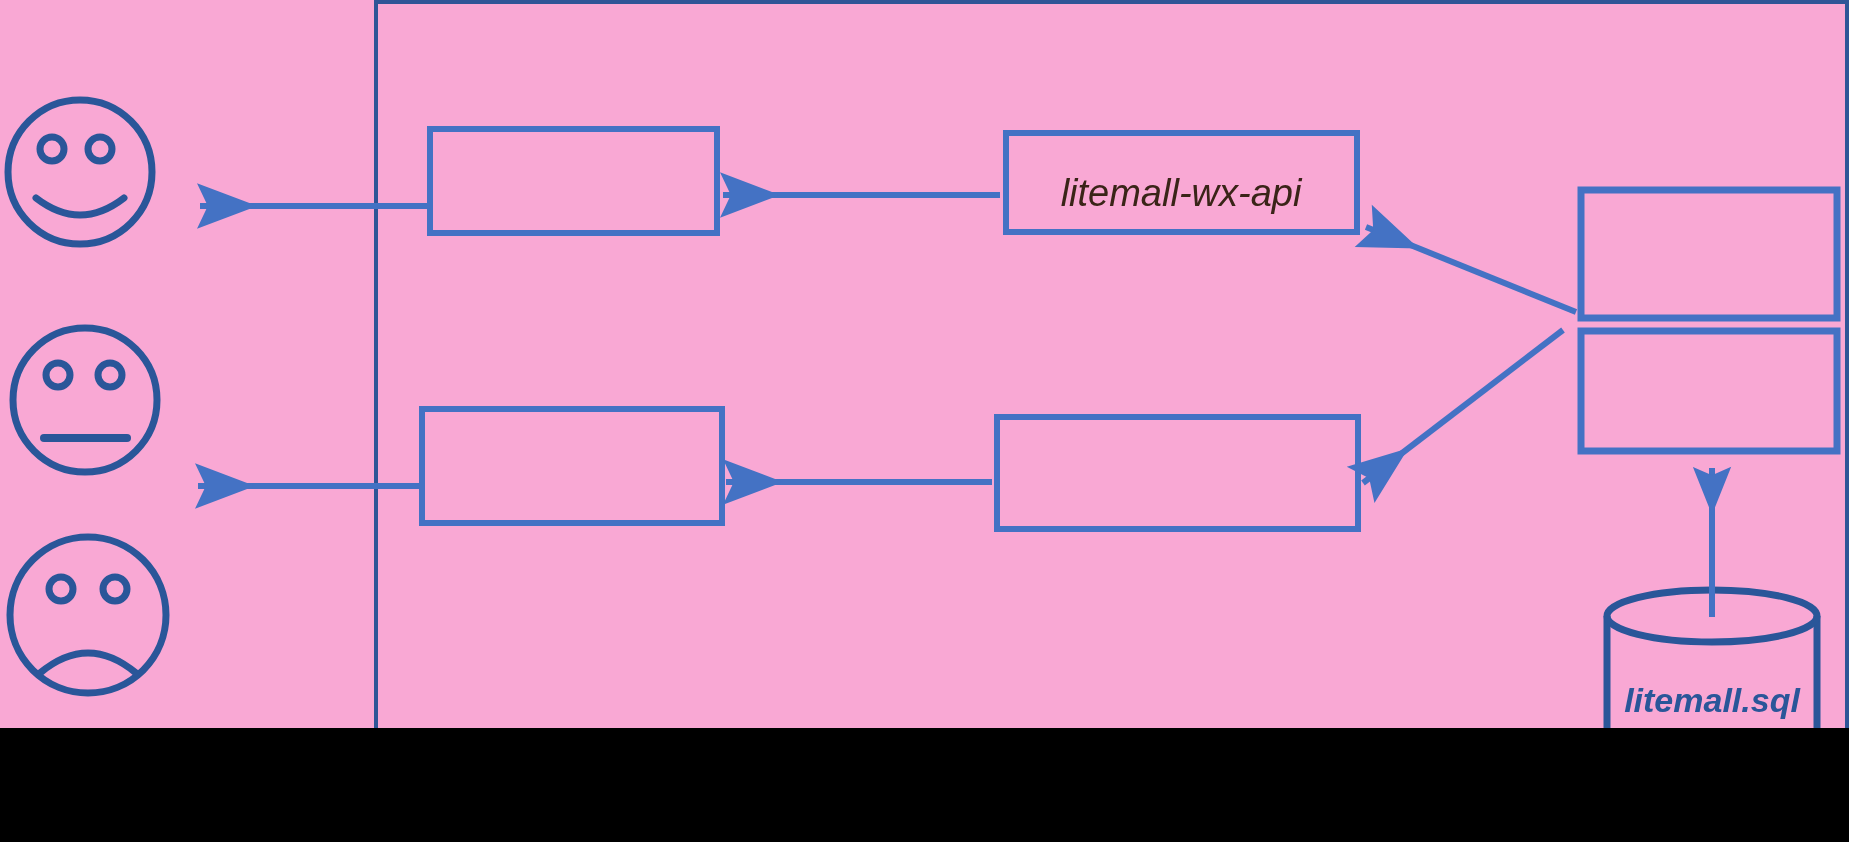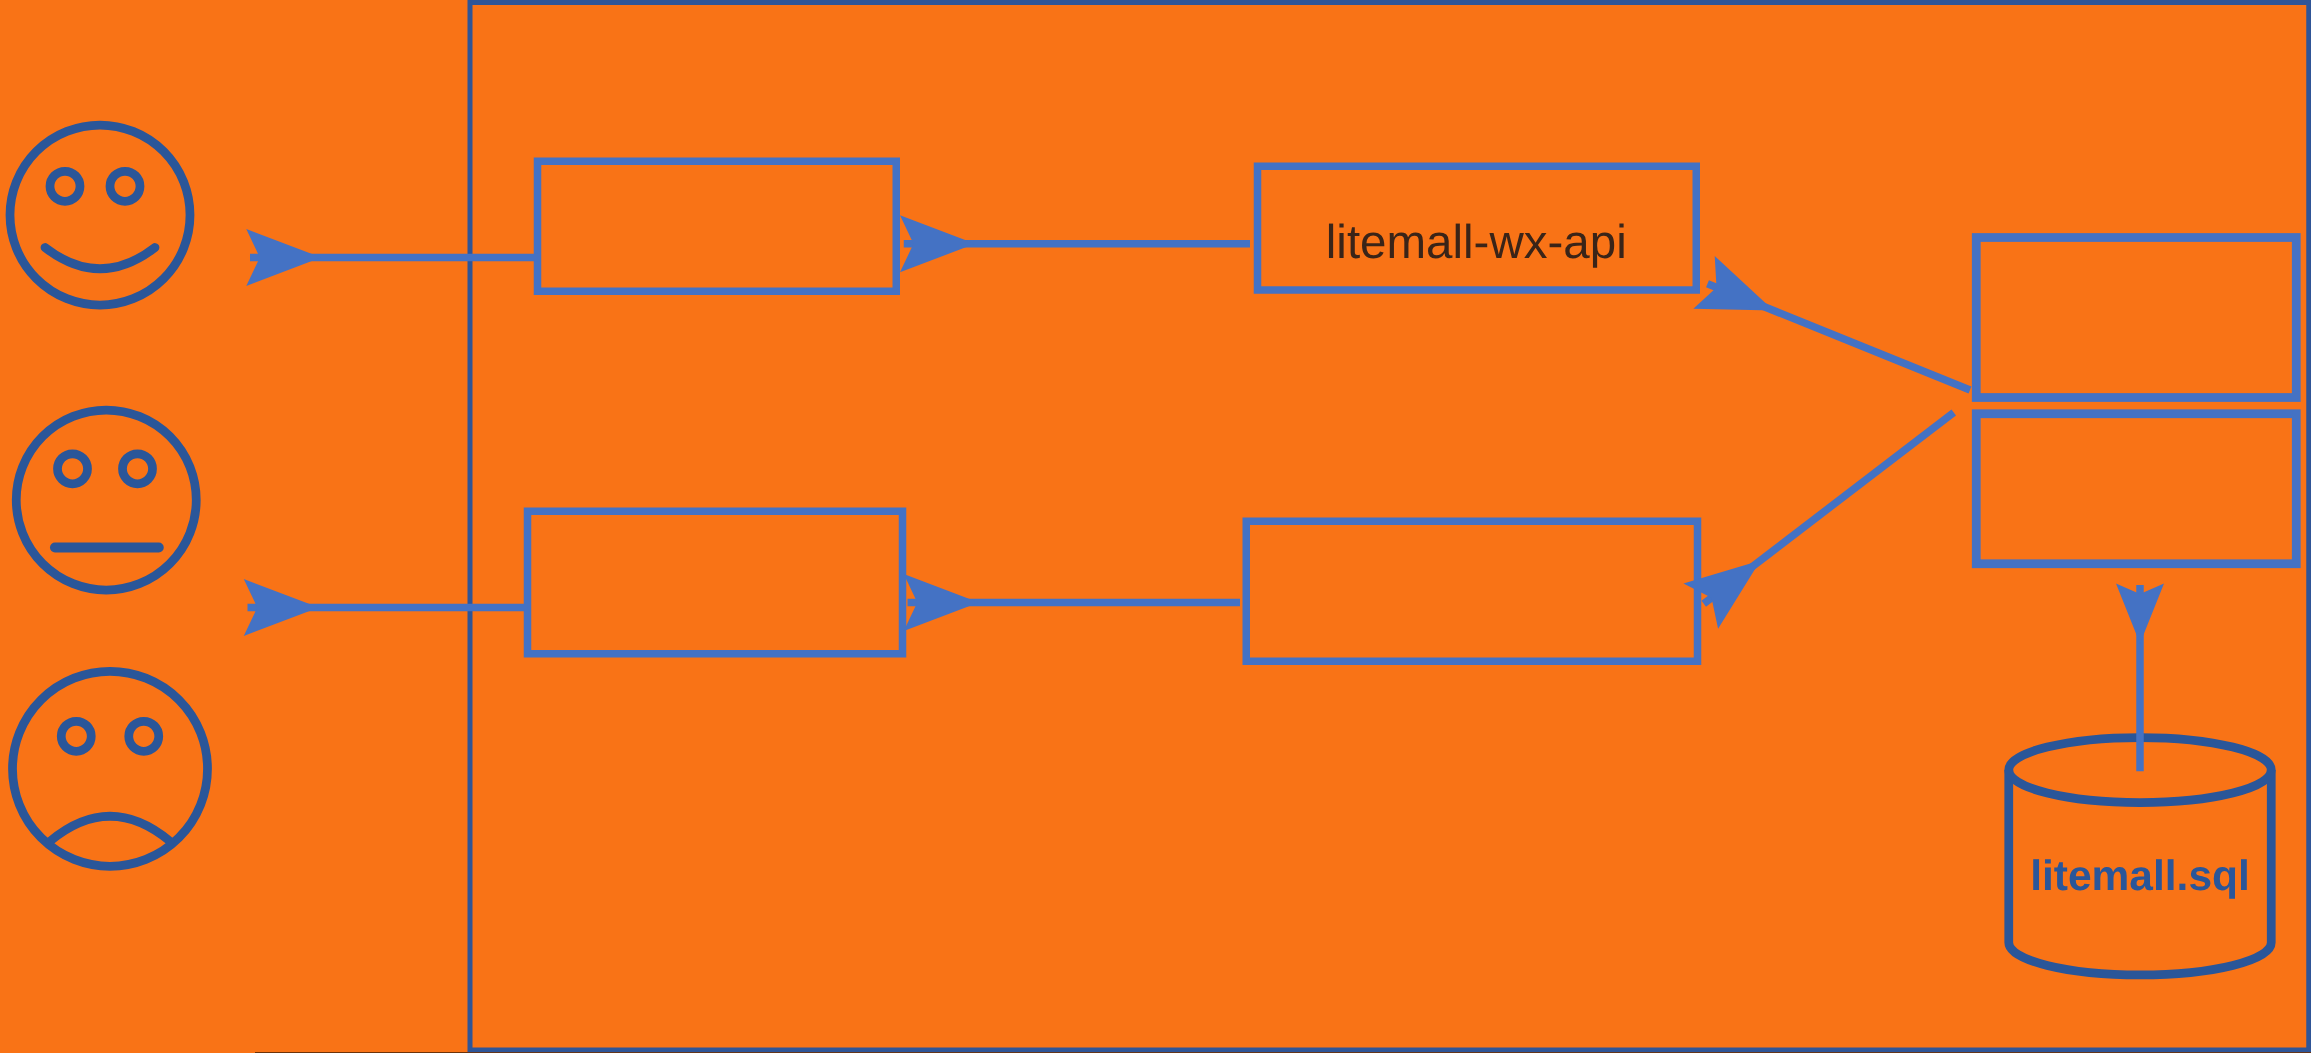--- a/index.html
+++ b/index.html
@@ -6,23 +6,24 @@
     margin: 0;
     padding: 0;
     background: #000000;
   }
   body {
     font-family: "Liberation Sans", sans-serif;
   }
   #stage {
     position: relative;
     width: 1849px;
-    height: 842px;
-    background: #f97316;
+    height: 728px;
+    background: #f9a8d4;
     overflow: hidden;
+    font-style: italic;
   }
   #stage svg {
     position: absolute;
     top: 0;
     left: 0;
   }
   .lbl-db {
     font-family: "Liberation Sans", sans-serif;
     font-size: 34px;
     font-weight: bold;

